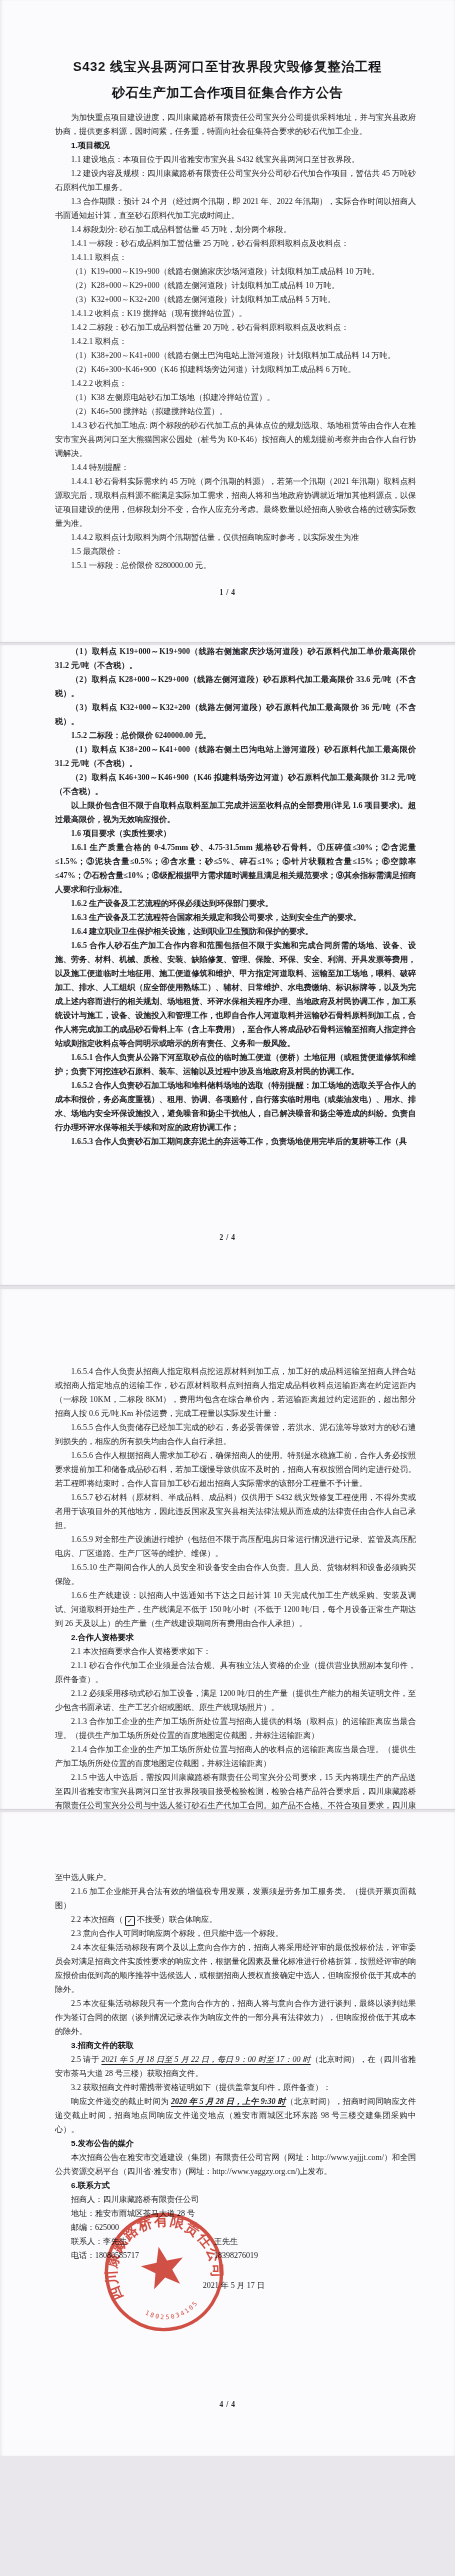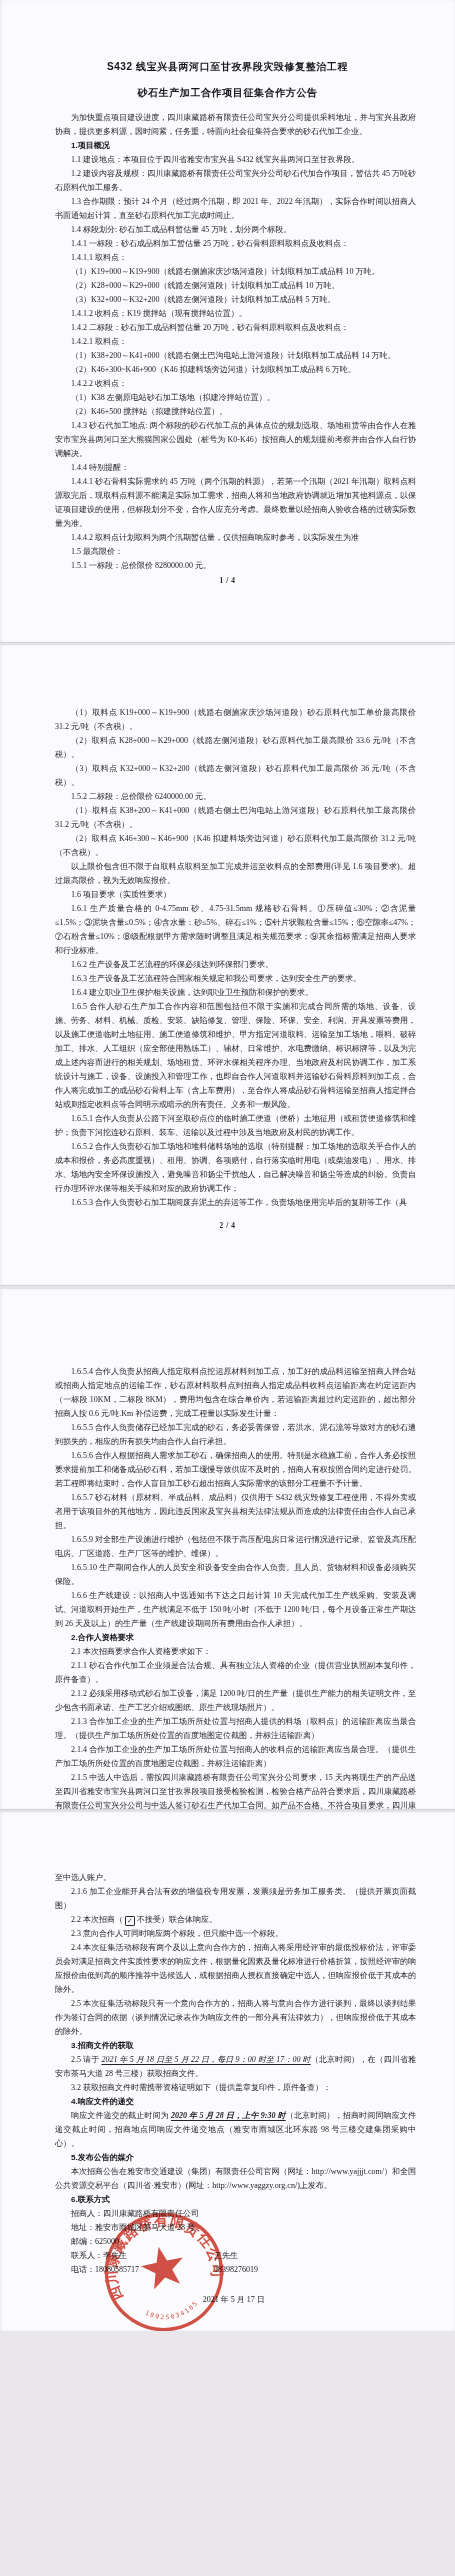--- a/index.html
+++ b/index.html
@@ -1,46 +1,46 @@
 <!DOCTYPE html>
 <html style="font-size:9px"><head>
 <meta charset="utf-8">
 <style>
   html,body{margin:0;padding:0;background:#e9e6ec;}
   #scan{width:455px;margin:0;background:#e9e6ec;}
   .page{position:relative;width:455px;background:#fbfafc;overflow:hidden;
         box-shadow:inset 2.3px 0 4.6px -2.8px rgba(40,35,50,.18), inset -1.7px 0 3.4px -2.3px rgba(40,35,50,.10);}
   .page-sep{width:455px;background:#e4e1e7;border-top:0.6px solid #d7d4db;box-sizing:border-box;}
-  .p1{height:642px;} .p2{height:640px;} .p3{height:520px;} .p4{height:519px;}
+  .p1{height:642px;} .p2{height:640px;} .p3{height:520px;} .p4{height:644px;}
   .s1,.s2{height:3.4px;} .s3{height:2.8px;}
 
   .head{padding-top:59px;}
   .doc-title{font-family:"Liberation Sans","DejaVu Sans",sans-serif;font-weight:700;
-             font-size:10px;line-height:16px;text-align:center;color:#17171a;letter-spacing:0.6px;}
+             font-size:13px;line-height:16px;text-align:center;color:#17171a;letter-spacing:0.6px;}
   .t1{margin-bottom:9.7px;}
   .body{padding:0 39px 0 55px;}
   .p1 .body{padding-top:10.2px;}
-  .p2 .body{padding-top:61px;}
+  .p2 .body{font-weight:bold;}
   .p3 .body{padding-top:76px;}
   .p4 .body{padding-top:59px;}
 
   .para{font-family:"Liberation Serif","DejaVu Serif",serif;font-size:8px;line-height:14px;
         text-align:justify;text-indent:2em;color:#222226;}
   .para.hd{font-family:"Liberation Sans","DejaVu Sans",sans-serif;font-weight:700;color:#131316;}
   .para.noindent{text-indent:0;}
   .para.right{text-align:center;text-indent:0;margin-top:16px;padding-right:3.4px;}
   .para span{text-indent:0;}
   .u{text-decoration:underline;text-underline-offset:1.7px;font-style:italic;}
   .b{font-weight:700;}
   .col{display:inline-block;}
   .checkbox{display:inline-block;width:8.5px;height:8.5px;border:0.9px solid #27272b;border-radius:1.1px;
             font-size:6.8px;line-height:8px;text-align:center;margin:0 1.7px;vertical-align:-1.1px;
             font-family:"DejaVu Sans",sans-serif;color:#1c1c20;}
 
-  .page-number{position:absolute;top:576px;left:0;width:100%;text-align:center;
+  .page-number{position:absolute;top:588px;left:0;width:100%;text-align:center;
                font-family:"Liberation Serif","DejaVu Serif",serif;font-weight:700;
                font-size:7.4px;letter-spacing:0.6px;color:#2a2a2e;}
 
   .stamp{position:absolute;left:102px;top:398px;width:124px;height:124px;
          transform:rotate(-12deg);opacity:.88;mix-blend-mode:multiply;pointer-events:none;}
   .stamp-ring{fill:none;stroke-width:6px;}
   .stamp-text{font-family:"Liberation Serif","DejaVu Serif",serif;font-size:25px;font-weight:700;letter-spacing:2px;}
   .stamp-num{font-family:"DejaVu Sans Mono",monospace;font-size:11px;letter-spacing:3px;}
 </style>
 </head>
@@ -135,21 +135,20 @@
     <div class="body">
         <div class="para noindent"><span class="">至中选人账户。</span></div>
         <div class="para"><span class="">2.1.6 加工企业能开具合法有效的增值税专用发票，发票须是劳务加工服务类。（提供开票页面截图）</span></div>
         <div class="para"><span class="">2.2 本次招商（</span><span class="checkbox">✓</span><span class="">不接受）联合体响应。</span></div>
         <div class="para"><span class="">2.3 意向合作人可同时响应两个标段，但只能中选一个标段。</span></div>
         <div class="para"><span class="">2.4 本次征集活动标段有两个及以上意向合作方的，招商人将采用经评审的最低投标价法，评审委员会对满足招商文件实质性要求的响应文件，根据量化因素及量化标准进行价格折算，按照经评审的响应报价由低到高的顺序推荐中选候选人，或根据招商人授权直接确定中选人，但响应报价低于其成本的除外。</span></div>
         <div class="para"><span class="">2.5 本次征集活动标段只有一个意向合作方的，招商人将与意向合作方进行谈判，最终以谈判结果作为签订合同的依据（谈判情况记录表作为响应文件的一部分具有法律效力），但响应报价低于其成本的除外。</span></div>
         <div class="para hd"><span class="">3.招商文件的获取</span></div>
         <div class="para"><span class="">2.5 请于 </span><span class="u">2021 年 5 月 18 日至 5 月 22 日，每日 9：00 时至 17：00 时</span><span class="">（北京时间），在（四川省雅安市茶马大道 28 号三楼）获取招商文件。</span></div>
         <div class="para"><span class="">3.2 获取招商文件时需携带资格证明如下（提供盖章复印件，原件备查）：</span></div>
-        <div class="para hd"><span class="">4.响应文件的递交</span></div>
         <div class="para"><span class="">响应文件递交的截止时间为 </span><span class="u b">2020 年 5 月 28 日，上午 9:30 时</span><span class="">（北京时间），招商时间同响应文件递交截止时间，招商地点同响应文件递交地点（雅安市雨城区北环东路 98 号三楼交建集团采购中心）。</span></div>
         <div class="para hd"><span class="">5.发布公告的媒介</span></div>
         <div class="para"><span class="">本次招商公告在雅安市交通建设（集团）有限责任公司官网（网址：http://www.yajjjt.com/）和全国公共资源交易平台（四川省·雅安市）(网址：http://www.yaggzy.org.cn/)上发布。</span></div>
         <div class="para hd"><span class="">6.联系方式</span></div>
         <div class="para"><span class="">招商人：四川康藏路桥有限责任公司</span></div>
         <div class="para"><span class="">地址：雅安市雨城区茶马大道 28 号</span></div>
         <div class="para"><span class="">邮编：625000</span></div>
         <div class="para"><span class="col" style="width: 143px;">联系人：李先生</span><span class="">王先生</span></div>
         <div class="para"><span class="col" style="width: 143px;">电话：18080585717</span><span class="">18398276019</span></div>
         <div class="para right"><span class="">2021 年 5 月 17 日</span></div>

